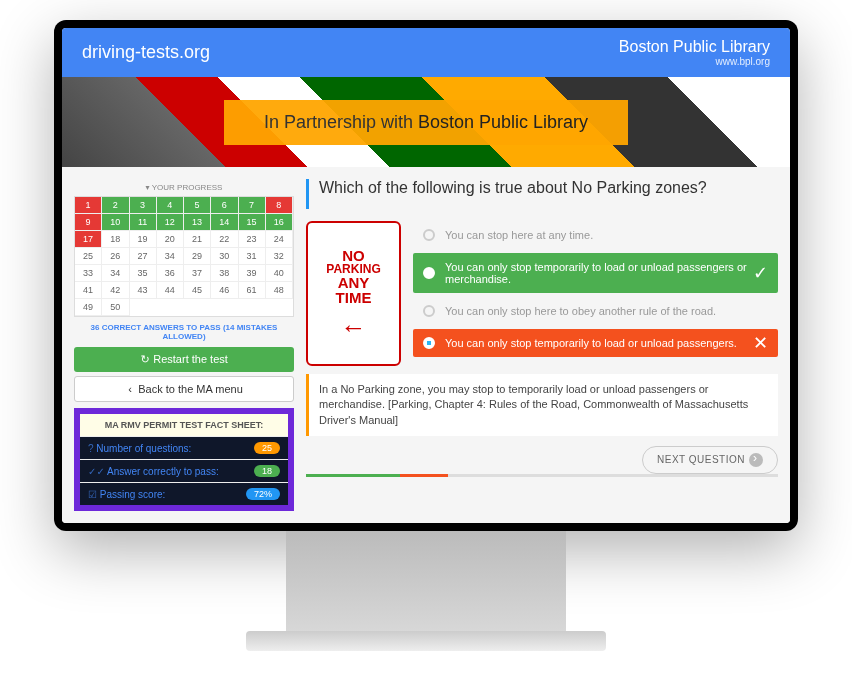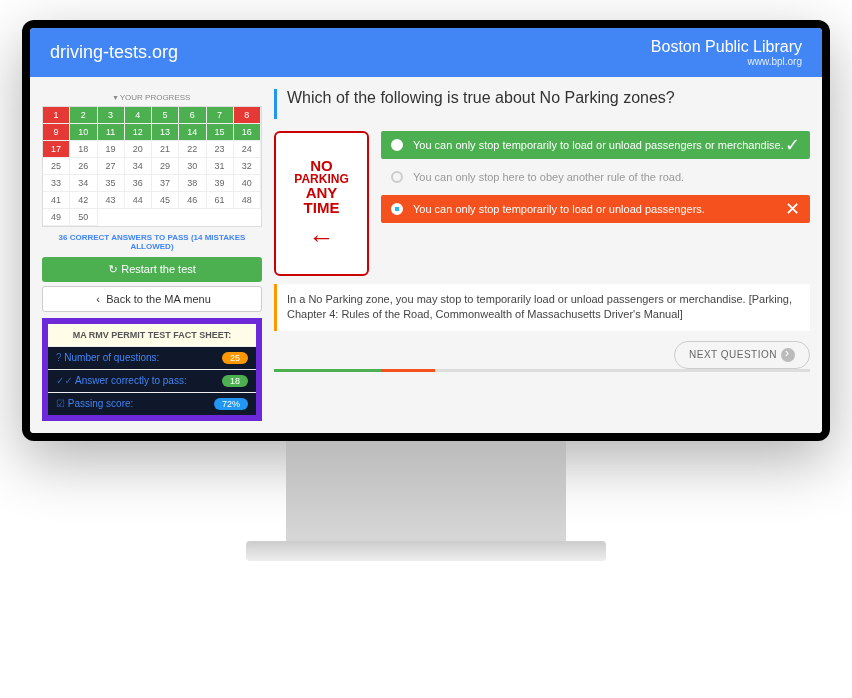--- a/index.html
+++ b/index.html
@@ -1,17 +1,17 @@
 <!DOCTYPE html>
 <html><head>
 <meta charset="utf-8">
 <style>
 * { margin: 0; padding: 0; box-sizing: border-box; }
 body { font-family: Arial, sans-serif; background: #fff; display: flex; justify-content: center; padding: 20px; }
-.monitor { width: 808px; background: #000; border-radius: 12px; padding: 8px; box-shadow: 0 20px 60px rgba(0,0,0,0.3); position: relative; }
+.monitor { width: 744px; background: #000; border-radius: 12px; padding: 8px; box-shadow: 0 20px 60px rgba(0,0,0,0.3); position: relative; }
 .screen { background: #fff; border-radius: 4px; overflow: hidden; }
 .stand { width: 280px; height: 120px; margin: 0 auto; background: linear-gradient(#bbb, #ddd); border-radius: 0 0 4px 4px; position: relative; }
 .stand::after { content: ''; position: absolute; bottom: 0; left: -40px; right: -40px; height: 20px; background: linear-gradient(#ccc, #eee); border-radius: 4px; }
 
 .header { background: #4285f4; color: #fff; padding: 10px 20px; display: flex; justify-content: space-between; align-items: center; }
 .header-left { font-size: 18px; font-weight: 300; }
 .header-right { text-align: right; }
 .header-right .lib { font-size: 16px; }
 .header-right .url { font-size: 10px; opacity: 0.85; }
 
@@ -29,21 +29,21 @@
 .cell.red { background: #e53935; color: #fff; }
 .cell.green { background: #4caf50; color: #fff; }
 
 .pass-note { font-size: 8px; text-align: center; color: #4285f4; padding: 6px; font-weight: bold; }
 .btn { display: block; width: 100%; padding: 6px; text-align: center; font-size: 11px; border: none; border-radius: 3px; cursor: pointer; margin-bottom: 4px; }
 .btn-green { background: #4caf50; color: #fff; }
 .btn-white { background: #fff; color: #333; border: 1px solid #ccc; }
 
 .fact-sheet { background: #0f172a; border: 6px solid #6d28d9; margin-top: 6px; }
 .fact-title { background: #fffde7; padding: 6px; font-size: 9px; font-weight: bold; text-align: center; color: #555; }
-.fact-row { display: flex; justify-content: space-between; align-items: flex-start; padding: 5px 8px; border-top: 1px solid #eee; font-size: 10px; color: #4285f4; }
+.fact-row { display: flex; justify-content: space-between; align-items: center; padding: 5px 8px; border-top: 1px solid #eee; font-size: 10px; color: #4285f4; }
 .badge { padding: 1px 8px; border-radius: 8px; color: #fff; font-size: 9px; }
 .badge-orange { background: #ff9800; }
 .badge-green { background: #4caf50; }
 .badge-blue { background: #2196f3; }
 
 .question { font-size: 16px; color: #333; padding: 0 0 12px 10px; border-left: 3px solid #2196f3; margin-bottom: 12px; }
 
 .qbody { display: flex; gap: 12px; }
 .sign { width: 95px; height: 145px; border: 2px solid #c00; border-radius: 6px; background: #fff; display: flex; flex-direction: column; align-items: center; justify-content: center; padding: 6px; flex-shrink: 0; }
 .sign-text { color: #c00; font-weight: 900; text-align: center; line-height: 1.0; font-size: 15px; font-family: Arial Black, Arial, sans-serif; }
@@ -78,20 +78,25 @@
 <div class="screen">
 
 <div class="header">
   <div class="header-left">driving-tests.org</div>
   <div class="header-right">
     <div class="lib">Boston Public Library</div>
     <div class="url">www.bpl.org</div>
   </div>
 </div>
 
+<div class="banner">
+  <div class="banner-overlay">
+    <span>In Partnership with </span><strong>Boston Public Library</strong>
+  </div>
+</div>
 
 <div class="content">
 
 <div class="sidebar">
   <div class="progress-label">▾ <span>YOUR PROGRESS</span></div>
   <div class="grid" id="grid">
               <div class="cell red">1</div>
               <div class="cell green">2</div>
               <div class="cell green">3</div>
               <div class="cell green">4</div>
@@ -169,20 +174,24 @@
   <div class="question">Which of the following is true about No Parking zones?</div>
   <div class="qbody">
     <div class="sign">
       <div class="sign-text">NO</div>
       <div class="sign-text" style="font-size:12px">PARKING</div>
       <div class="sign-text">ANY</div>
       <div class="sign-text">TIME</div>
       <div class="sign-arrow">←</div>
     </div>
     <div class="answers" id="answers">
+                <div class="answer plain">
+                  <span class="radio"></span>
+                  <span>You can stop here at any time.</span>
+                </div>
                 <div class="answer correct">
                   <span class="radio"></span>
                   <span>You can only stop temporarily to load or unload passengers or merchandise.</span>
                   <span class="mark">✓</span>
                 </div>
                 <div class="answer plain">
                   <span class="radio"></span>
                   <span>You can only stop here to obey another rule of the road.</span>
                 </div>
                 <div class="answer wrong">

